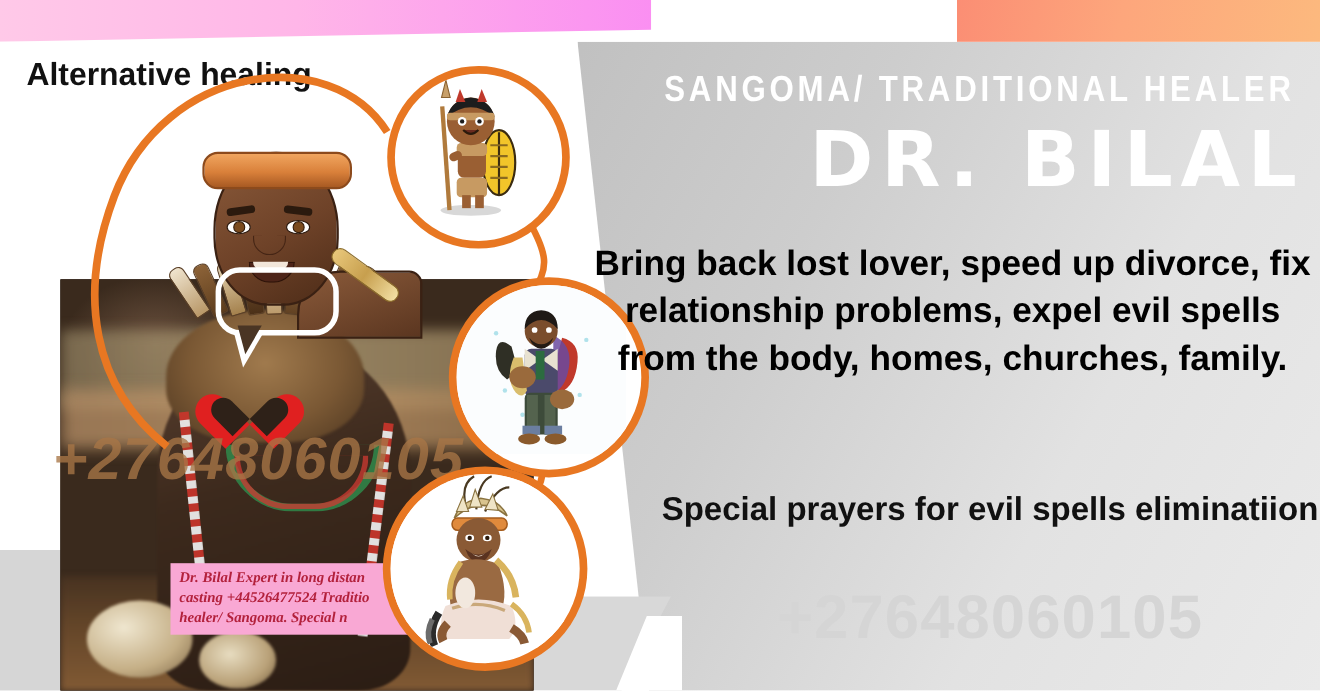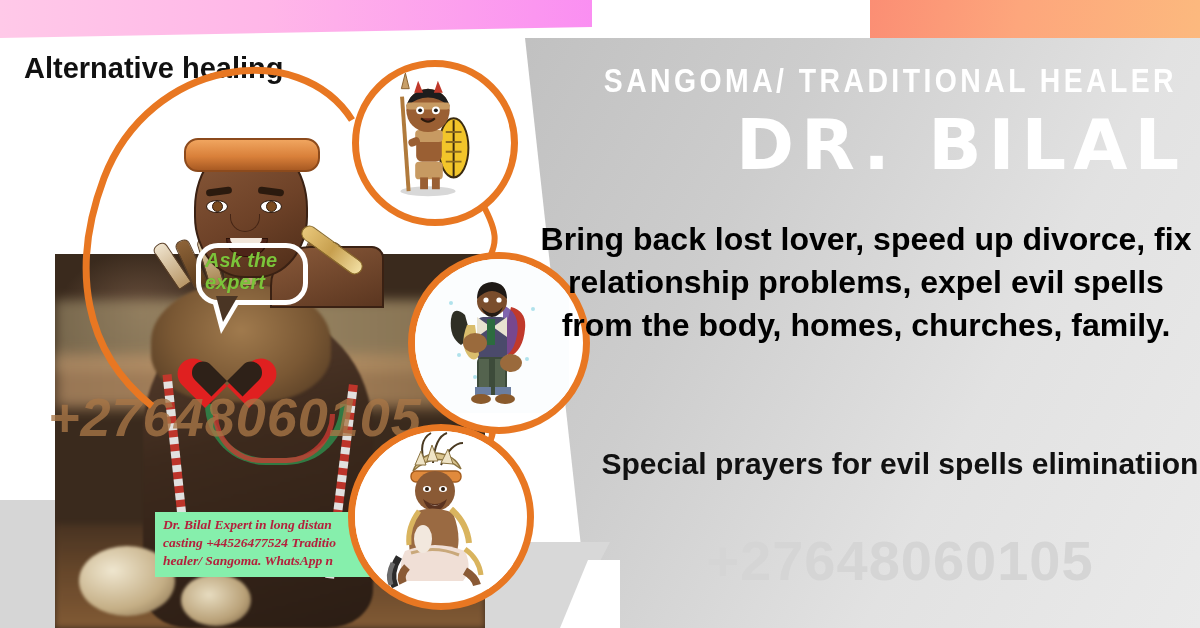--- a/index.html
+++ b/index.html
@@ -126,21 +126,21 @@
 
   .photo-watermark{
     position:absolute;left:48px;top:386px;width:430px;
     font-size:54px;font-weight:700;font-style:italic;letter-spacing:1px;
     color:rgba(168,118,70,.78);white-space:nowrap;
     font-family:"Liberation Sans",sans-serif;
   }
 
   .photo-caption{
     position:absolute;left:155px;top:512px;width:250px;
-    background:#86efac;padding:4px 6px 6px 8px;
+    background:#f9a8d4;padding:4px 6px 6px 8px;
     font-family:"Liberation Serif",serif;
     font-style:italic;font-weight:700;font-size:13.5px;line-height:1.35;
     color:#b3213c;overflow:hidden;white-space:nowrap;
   }
   .photo-caption div{overflow:hidden;text-overflow:clip;}
 
   
   .bubble{
     position:absolute;left:196px;top:243px;width:112px;height:62px;
     border:5px solid #ffffff;border-radius:22px;
@@ -284,21 +284,21 @@
 
   <div class="heart-outline">
     <div class="heart-inner"></div>
   </div>
 
   <div class="photo-watermark">+27648060105</div>
 
   <div class="photo-caption">
     <div>Dr. Bilal Expert in long distan</div>
     <div>casting +44526477524 Traditio</div>
-    <div>healer/ Sangoma. WhatsApp n</div>
+    <div>healer/ Sangoma. Special n</div>
   </div>
 
   <div class="hero-figure">
     <div class="feather" style="left:28px;  transform:rotate(-34deg); background:linear-gradient(180deg,#efe3cd,#b89767);"></div>
     <div class="feather" style="left:44px;  transform:rotate(-25deg); background:linear-gradient(180deg,#8d6338,#5c3c1c);"></div>
     <div class="feather" style="left:60px;  transform:rotate(-17deg); background:linear-gradient(180deg,#e5d4b2,#a4814d);"></div>
     <div class="feather" style="left:76px;  transform:rotate(-9deg);  background:linear-gradient(180deg,#7d5730,#4b3018);"></div>
     <div class="feather" style="left:92px;  transform:rotate(-2deg);  background:linear-gradient(180deg,#f2e7d2,#bb9a6b);"></div>
     <div class="feather" style="left:108px; transform:rotate(6deg);   background:linear-gradient(180deg,#9a7044,#624223);"></div>
     <div class="feather" style="left:124px; transform:rotate(14deg);  background:linear-gradient(180deg,#e9dcc0,#ae8c5c);"></div>
@@ -418,21 +418,20 @@
       <path d="M110 118 q14 10 16 26" stroke="#d9b45e" stroke-width="5" fill="none"></path>
       <ellipse cx="68" cy="108" rx="9" ry="14" fill="#f2e8de"></ellipse>
       <path d="M52 136 q-8 8 -4 16" stroke="#8a5a35" stroke-width="8" fill="none"></path>
       <path d="M110 140 q10 6 12 14" stroke="#8a5a35" stroke-width="8" fill="none"></path>
     </svg>
   </div>
 
   <div class="bubble"></div>
   <div class="bubble-tail"></div>
   <div class="bubble-tail-inner"></div>
-  <div class="bubble-text">Ask the expert</div>
 
   <div class="kicker">SANGOMA/ TRADITIONAL HEALER</div>
   <div class="bigtitle">DR.  BILAL</div>
   <div class="redblock">Bring back lost lover, speed up divorce, fix relationship problems, expel evil spells from the body, homes, churches, family.</div>
   <div class="blackblock">Special prayers for  evil spells eliminatiion</div>
   <div class="phone-watermark">+27648060105</div>
 
 </div>
 
 </body></html>

